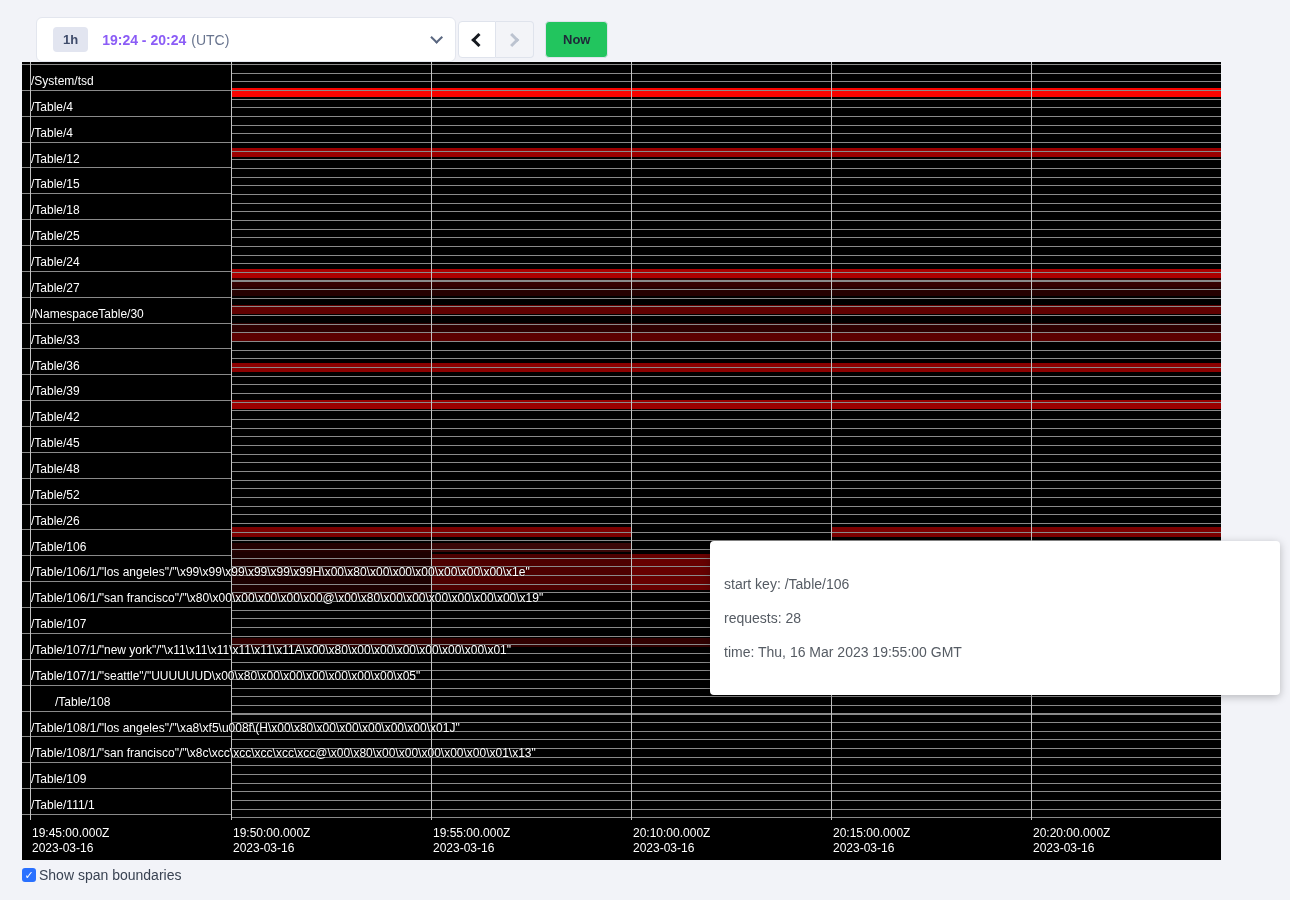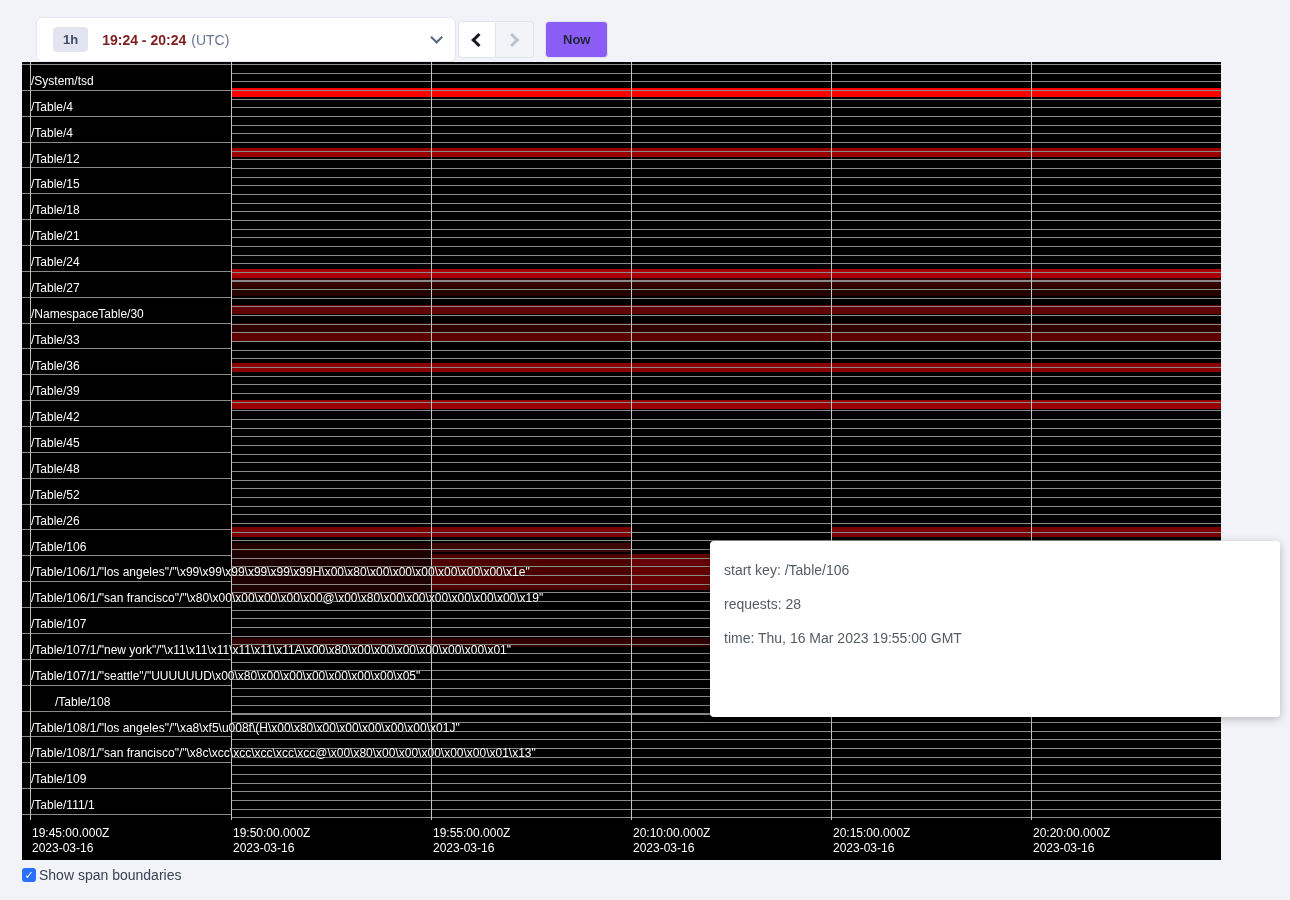--- a/index.html
+++ b/index.html
@@ -13,21 +13,21 @@
   
   .picker-card {
     position:absolute; left:22px; top:17px; width:420px; height:45px;
     background:#fff; border:1px solid #e3e6ee; border-radius:6px;
     display:flex; align-items:center; padding:0 16px; cursor:pointer;margin-left:14px;
   }
   .duration-badge {
     background:#e2e5f0; color:#3f4c6b; font-weight:bold; font-size:13px;
     border-radius:4px; padding:5px 10px; margin-right:14px;
   }
-  .time-range { font-size:14px; font-weight:bold; color:#7f1d1d; }
+  .time-range { font-size:14px; font-weight:bold; color:#8b5cf6; }
   .time-zone { font-size:14px; color:#68748e; margin-left:5px; font-weight:normal; }
   .chev-down {
     margin-left:auto; width:9px; height:9px;
     border-right:2px solid #5a6780; border-bottom:2px solid #5a6780;
     transform:rotate(45deg) translateY(-3px);
   }
   .nav-group { position:absolute; left:458px; top:21px; display:flex; }
   .nav-btn {
     width:38px; height:37px; background:#fff; border:1px solid #dfe3ec;
     display:flex; align-items:center; justify-content:center; cursor:pointer; padding:0;
@@ -37,21 +37,21 @@
   .chev-left {
     width:10px; height:10px; border-left:3px solid #15191f; border-bottom:3px solid #15191f;
     transform:rotate(45deg) translate(1px,-1px);
   }
   .chev-right {
     width:10px; height:10px; border-right:3px solid #bcc3d0; border-top:3px solid #bcc3d0;
     transform:rotate(45deg) translate(-2px,2px);
   }
   .now-btn {
     position:absolute; left:545px; top:21px; height:37px; padding:0 17px;
-    background:#8b5cf6; border:1px solid #dfe3ec; border-radius:4px;
+    background:#22c55e; border:1px solid #dfe3ec; border-radius:4px;
     font-family:"Liberation Sans", sans-serif;
     font-size:13px; font-weight:bold; color:#1e2838; cursor:pointer;
   }
 
   
   #heatmap {
     position:absolute; left:22px; top:62px; width:1199px; height:798px;
     background:#000;
     text-decoration:underline;
   }
@@ -71,23 +71,23 @@
   .vline { position:absolute; top:0; width:1px; height:758px; background:#c2c2c2; }
   .row-label {
     position:absolute; left:9px; color:#fff; font-size:12px; line-height:13px;
     white-space:nowrap; text-shadow:0 0 2px #000;
   }
   #hm-axis { position:absolute; left:0; top:758px; width:1199px; height:40px; }
   .axis-label { position:absolute; top:6px; color:#fff; font-size:12px; line-height:15px; }
 
   
   .tooltip {
-    position:absolute; left:710px; top:541px; width:570px; height:176px;
+    position:absolute; left:710px; top:541px; width:570px; height:154px;
     background:#fff; border-radius:4px; box-shadow:0 2px 8px rgba(0,0,0,0.25);
-    padding:10px 14px; z-index:5;
+    padding:24px 14px; z-index:5;
   }
   .tooltip p { margin:0; padding:0; color:#555b63; font-size:14px; line-height:20px; margin-top:9px; margin-bottom:14px; white-space:nowrap; overflow:hidden; }
 
   
   .footer-row { position:absolute; left:22px; top:867px; display:flex; align-items:center; }
   .checkbox {
     width:14px; height:14px; background:#2970ff; border-radius:3px;
     color:#fff; font-size:11px; line-height:14px; text-align:center; cursor:pointer;
   }
   .checkbox-label { font-size:14px; color:#394252; margin-left:3px; }
@@ -145,21 +145,21 @@
         <div class="vline" style="left: 809px;"></div>
         <div class="vline" style="left: 1009px;"></div>
       </div>
     <div id="hm-labels">
         <div class="row-label" style="top: 13px;">/System/tsd</div>
         <div class="row-label" style="top: 38.9px;">/Table/4</div>
         <div class="row-label" style="top: 64.7px;">/Table/4</div>
         <div class="row-label" style="top: 90.6px;">/Table/12</div>
         <div class="row-label" style="top: 116.4px;">/Table/15</div>
         <div class="row-label" style="top: 142.3px;">/Table/18</div>
-        <div class="row-label" style="top: 168.2px;">/Table/21</div>
+        <div class="row-label" style="top: 168.2px;">/Table/25</div>
         <div class="row-label" style="top: 194px;">/Table/24</div>
         <div class="row-label" style="top: 219.9px;">/Table/27</div>
         <div class="row-label" style="top: 245.7px;">/NamespaceTable/30</div>
         <div class="row-label" style="top: 271.6px;">/Table/33</div>
         <div class="row-label" style="top: 297.5px;">/Table/36</div>
         <div class="row-label" style="top: 323.3px;">/Table/39</div>
         <div class="row-label" style="top: 349.2px;">/Table/42</div>
         <div class="row-label" style="top: 375px;">/Table/45</div>
         <div class="row-label" style="top: 400.9px;">/Table/48</div>
         <div class="row-label" style="top: 426.8px;">/Table/52</div>

